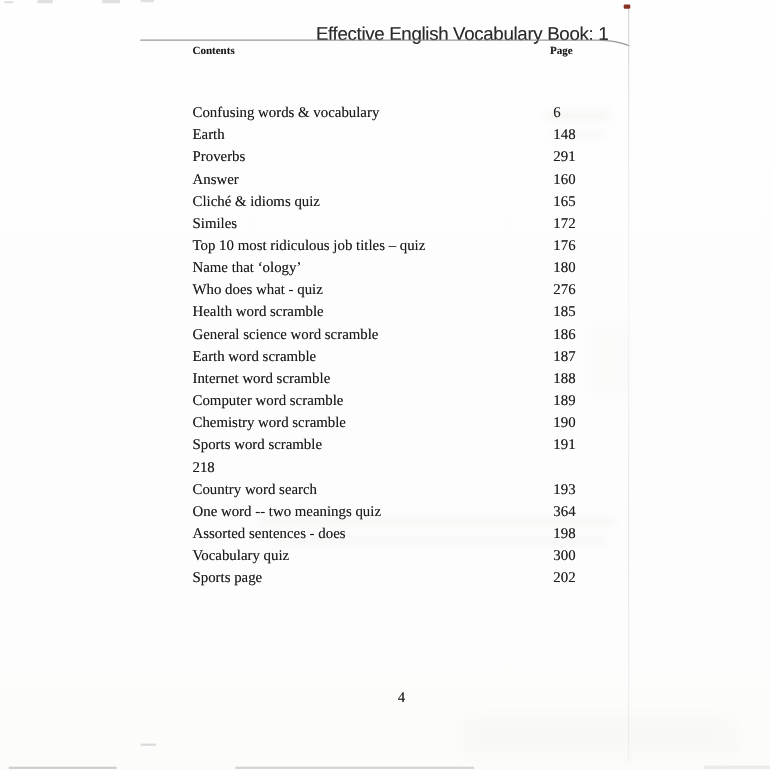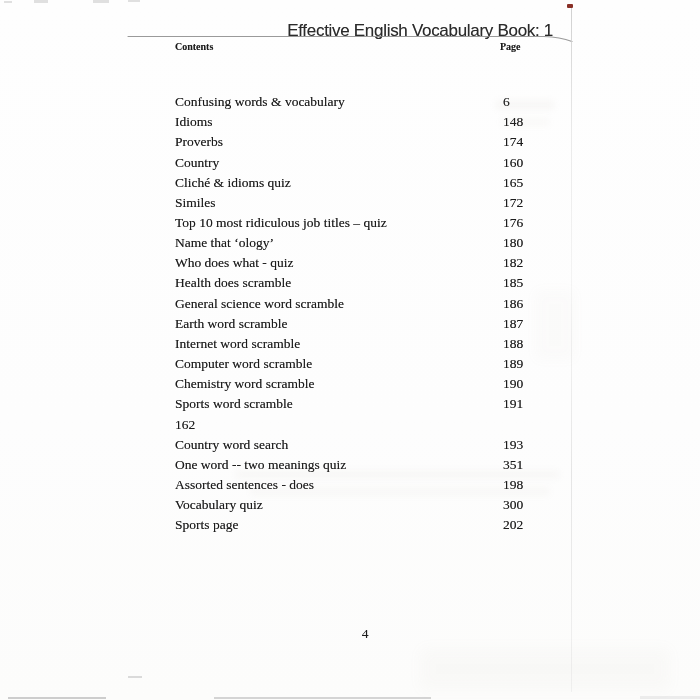--- a/index.html
+++ b/index.html
@@ -94,53 +94,53 @@
 
   <div class="toc-title">Contents</div>
   <div class="page-col-header">Page</div>
 
   <div class="toc-list">
       <div class="toc-row">
         <span class="toc-label">Confusing words &amp; vocabulary</span>
         <span class="toc-page">6</span>
       </div>
       <div class="toc-row">
-        <span class="toc-label">Idioms</span>
+        <span class="toc-label">Earth</span>
         <span class="toc-page">148</span>
       </div>
       <div class="toc-row">
         <span class="toc-label">Proverbs</span>
-        <span class="toc-page">174</span>
-      </div>
-      <div class="toc-row">
-        <span class="toc-label">Country</span>
+        <span class="toc-page">291</span>
+      </div>
+      <div class="toc-row">
+        <span class="toc-label">Answer</span>
         <span class="toc-page">160</span>
       </div>
       <div class="toc-row">
         <span class="toc-label">Cliché &amp; idioms quiz</span>
         <span class="toc-page">165</span>
       </div>
       <div class="toc-row">
         <span class="toc-label">Similes</span>
         <span class="toc-page">172</span>
       </div>
       <div class="toc-row">
         <span class="toc-label">Top 10 most ridiculous job titles – quiz</span>
         <span class="toc-page">176</span>
       </div>
       <div class="toc-row">
         <span class="toc-label">Name that ‘ology’</span>
         <span class="toc-page">180</span>
       </div>
       <div class="toc-row">
         <span class="toc-label">Who does what - quiz</span>
-        <span class="toc-page">182</span>
-      </div>
-      <div class="toc-row">
-        <span class="toc-label">Health does scramble</span>
+        <span class="toc-page">276</span>
+      </div>
+      <div class="toc-row">
+        <span class="toc-label">Health word scramble</span>
         <span class="toc-page">185</span>
       </div>
       <div class="toc-row">
         <span class="toc-label">General science word scramble</span>
         <span class="toc-page">186</span>
       </div>
       <div class="toc-row">
         <span class="toc-label">Earth word scramble</span>
         <span class="toc-page">187</span>
       </div>
@@ -154,29 +154,29 @@
       </div>
       <div class="toc-row">
         <span class="toc-label">Chemistry word scramble</span>
         <span class="toc-page">190</span>
       </div>
       <div class="toc-row">
         <span class="toc-label">Sports word scramble</span>
         <span class="toc-page">191</span>
       </div>
       <div class="toc-row">
-        <span class="toc-page">162</span>
+        <span class="toc-page">218</span>
       </div>
       <div class="toc-row">
         <span class="toc-label">Country word search</span>
         <span class="toc-page">193</span>
       </div>
       <div class="toc-row">
         <span class="toc-label">One word -- two meanings quiz</span>
-        <span class="toc-page">351</span>
+        <span class="toc-page">364</span>
       </div>
       <div class="toc-row">
         <span class="toc-label">Assorted sentences - does</span>
         <span class="toc-page">198</span>
       </div>
       <div class="toc-row">
         <span class="toc-label">Vocabulary quiz</span>
         <span class="toc-page">300</span>
       </div>
       <div class="toc-row">

